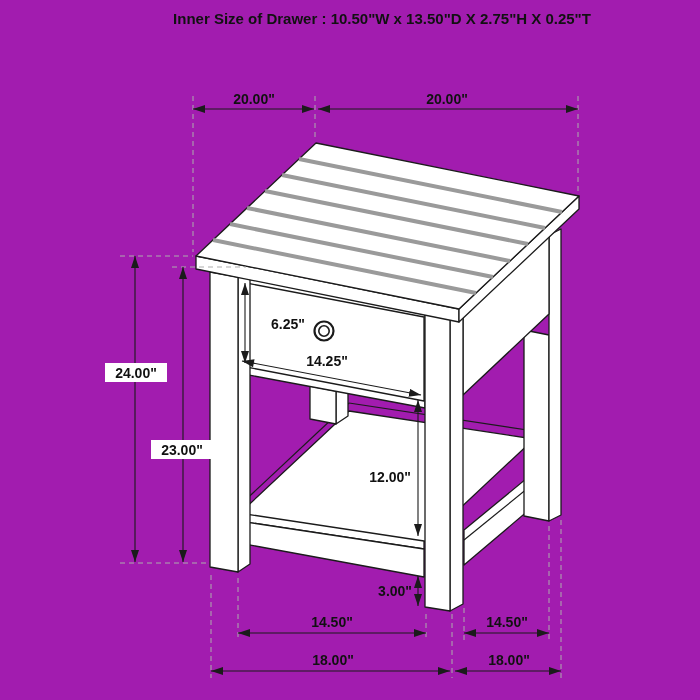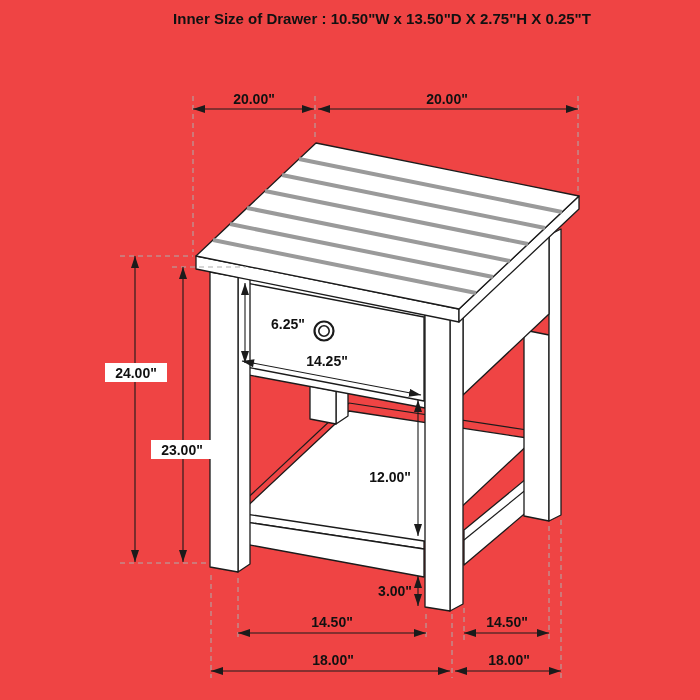--- a/index.html
+++ b/index.html
@@ -1,16 +1,16 @@
 <!DOCTYPE html>
 <html><head>
 <meta charset="utf-8">
 <style>
   html,body{margin:0;padding:0;background:#fff;}
-  .canvas{width:700px;height:700px;background:#ef4444;position:relative;font-family:"Liberation Sans",sans-serif;}
+  .canvas{width:700px;height:700px;background:#a21caf;position:relative;font-family:"Liberation Sans",sans-serif;}
   svg{display:block;}
   .dim-label{font:bold 14px "Liberation Sans",sans-serif;fill:#111;}
   .title-label{font:bold 15px "Liberation Sans",sans-serif;fill:#111;}
   .outline{fill:#ffffff;stroke:#1b1b1b;stroke-width:1.3;stroke-linejoin:round;}
   .edge{fill:none;stroke:#1b1b1b;stroke-width:1.2;stroke-linejoin:round;}
   .plank{stroke:#9a9a9a;stroke-width:4;fill:none;}
   .dimline{stroke:#1b1b1b;stroke-width:1.1;fill:none;}
   .ext{stroke:#adadad;stroke-width:1;fill:none;stroke-dasharray:5 4;}
   .labelbg{fill:#ffffff;}
 </style>

